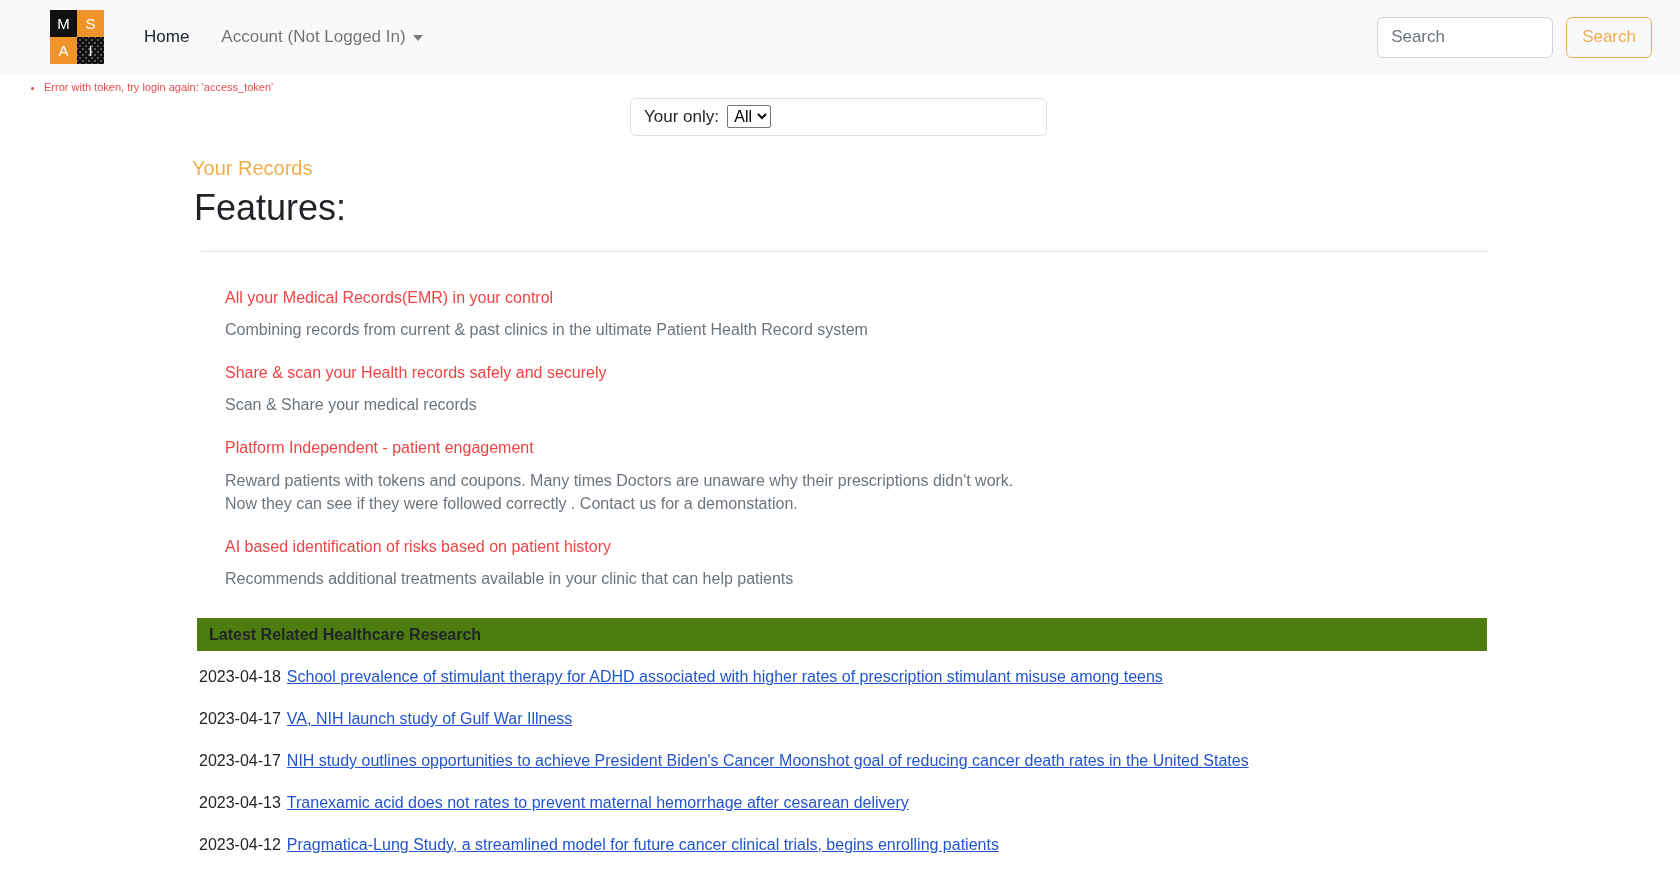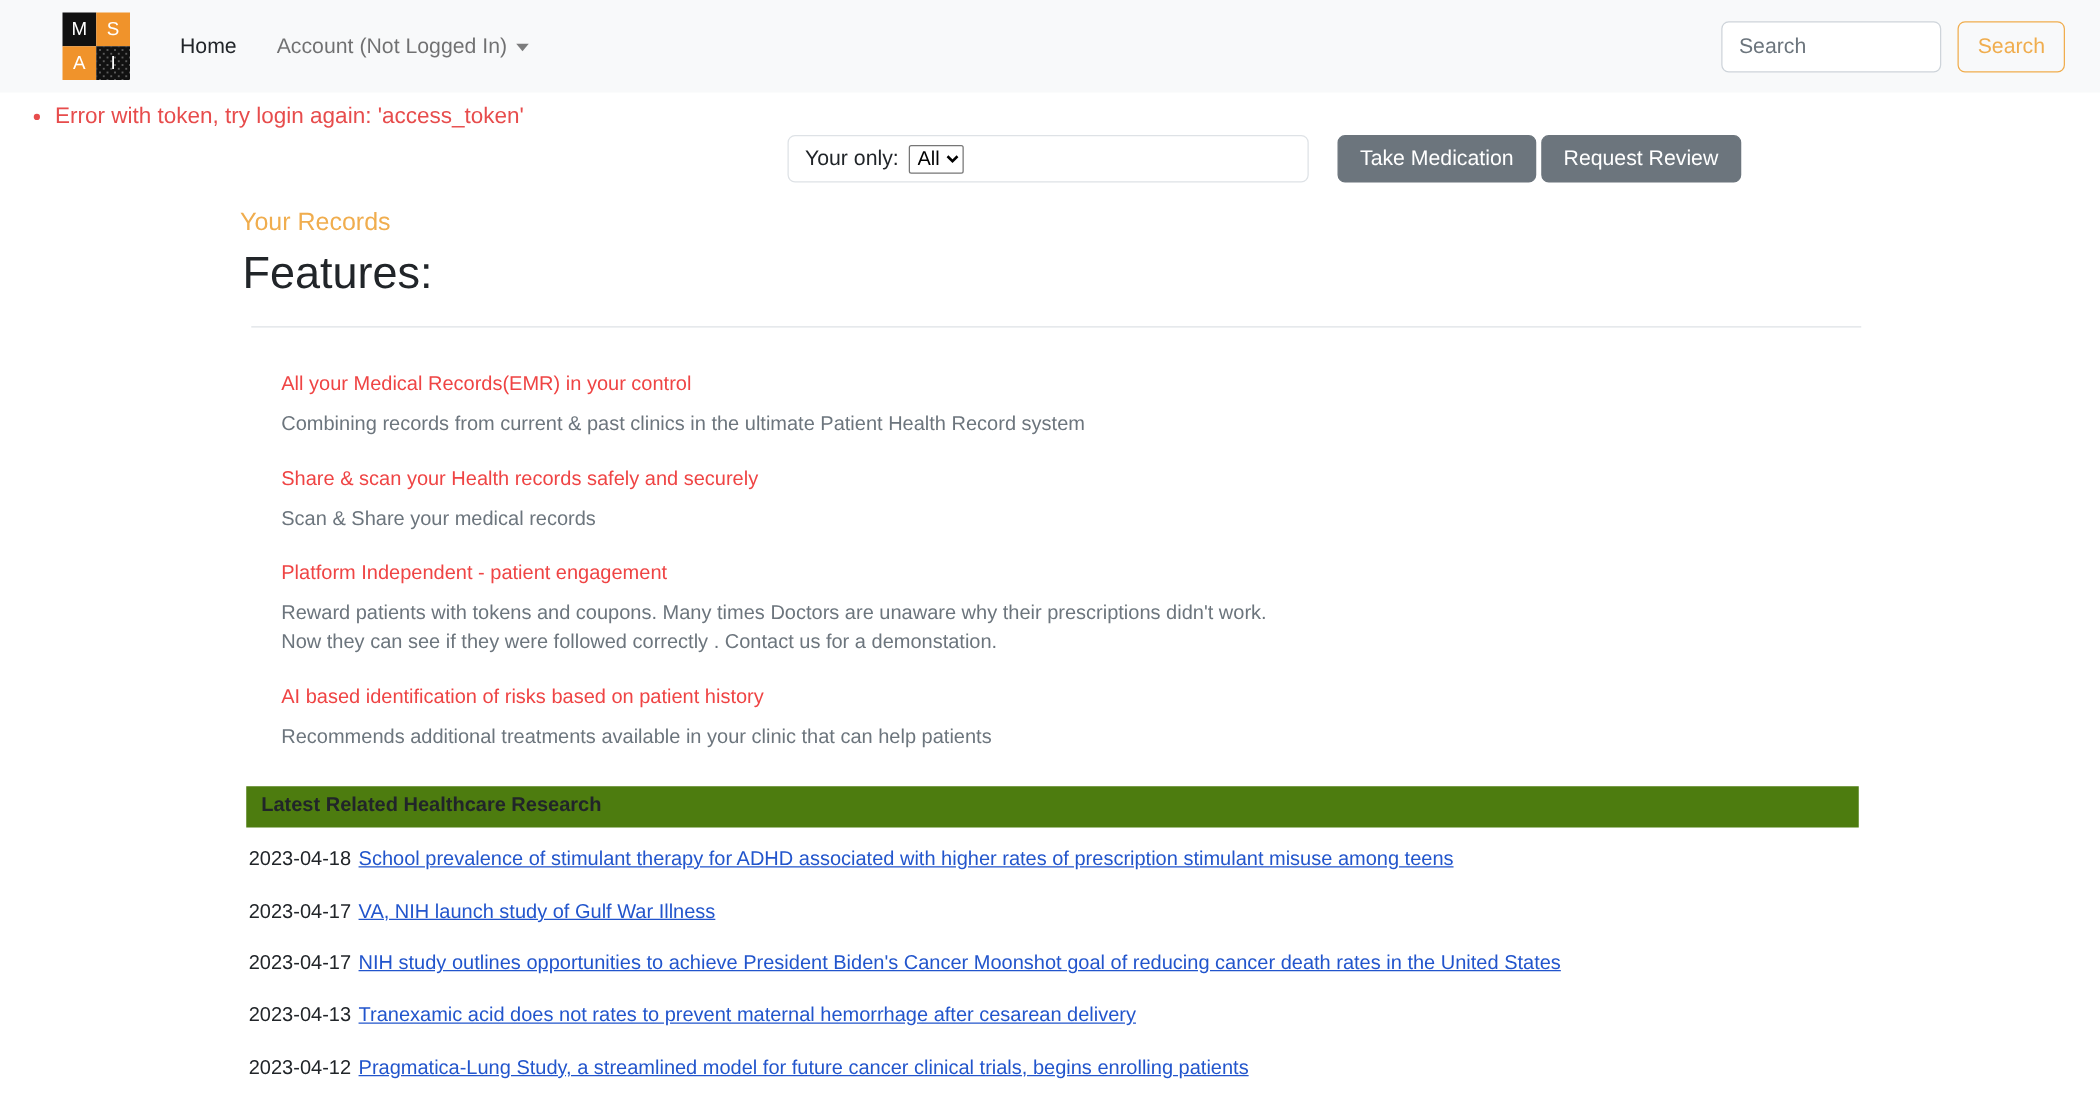--- a/index.html
+++ b/index.html
@@ -117,21 +117,21 @@
   .alert-area {
     padding: 5px 0 0 0;
   }
   .alert-list {
     margin: 0;
     padding-left: 44px;
     list-style: disc;
   }
   .alert-list li {
     color: #e74c4c;
-    font-size: 18px;
+    font-size: 11px;
     line-height: 1.5;
   }
   .alert-list li::marker { color: #e74c4c; }
 
   
   .controls-row {
     position: relative;
     height: 54px;
     margin-top: 2px;
   }
@@ -154,20 +154,21 @@
     margin-right: 8px;
   }
   .show-only-select {
     font-size: 16px;
     font-family: "Liberation Sans", sans-serif;
     padding: 1px 2px;
     border: 1px solid #767676;
     border-radius: 2px;
     background: #ffffff;
     color: #000000;
+    text-align: right;
   }
   .action-buttons {
     position: absolute;
     left: 1070px;
     top: 0px;
     display: flex;
     gap: 4px;
   }
   .btn-secondary {
     background: #6c757d;
@@ -297,24 +298,20 @@
 
 <div class="controls-row">
 
   <div class="show-only-box">
     <span class="show-only-label">Your only:</span>
     <select class="show-only-select">
       <option>All</option>
     </select>
   </div>
 
-  <div class="action-buttons">
-    <button class="btn-secondary">Take Medication</button>
-    <button class="btn-secondary">Request Review</button>
-  </div>
 
 </div>
 
 <div class="content">
 
   <p class="your-records">Your Records</p>
   <h1 class="features-title">Features:</h1>
   <hr class="divider">
 
   <div class="feature-list">

